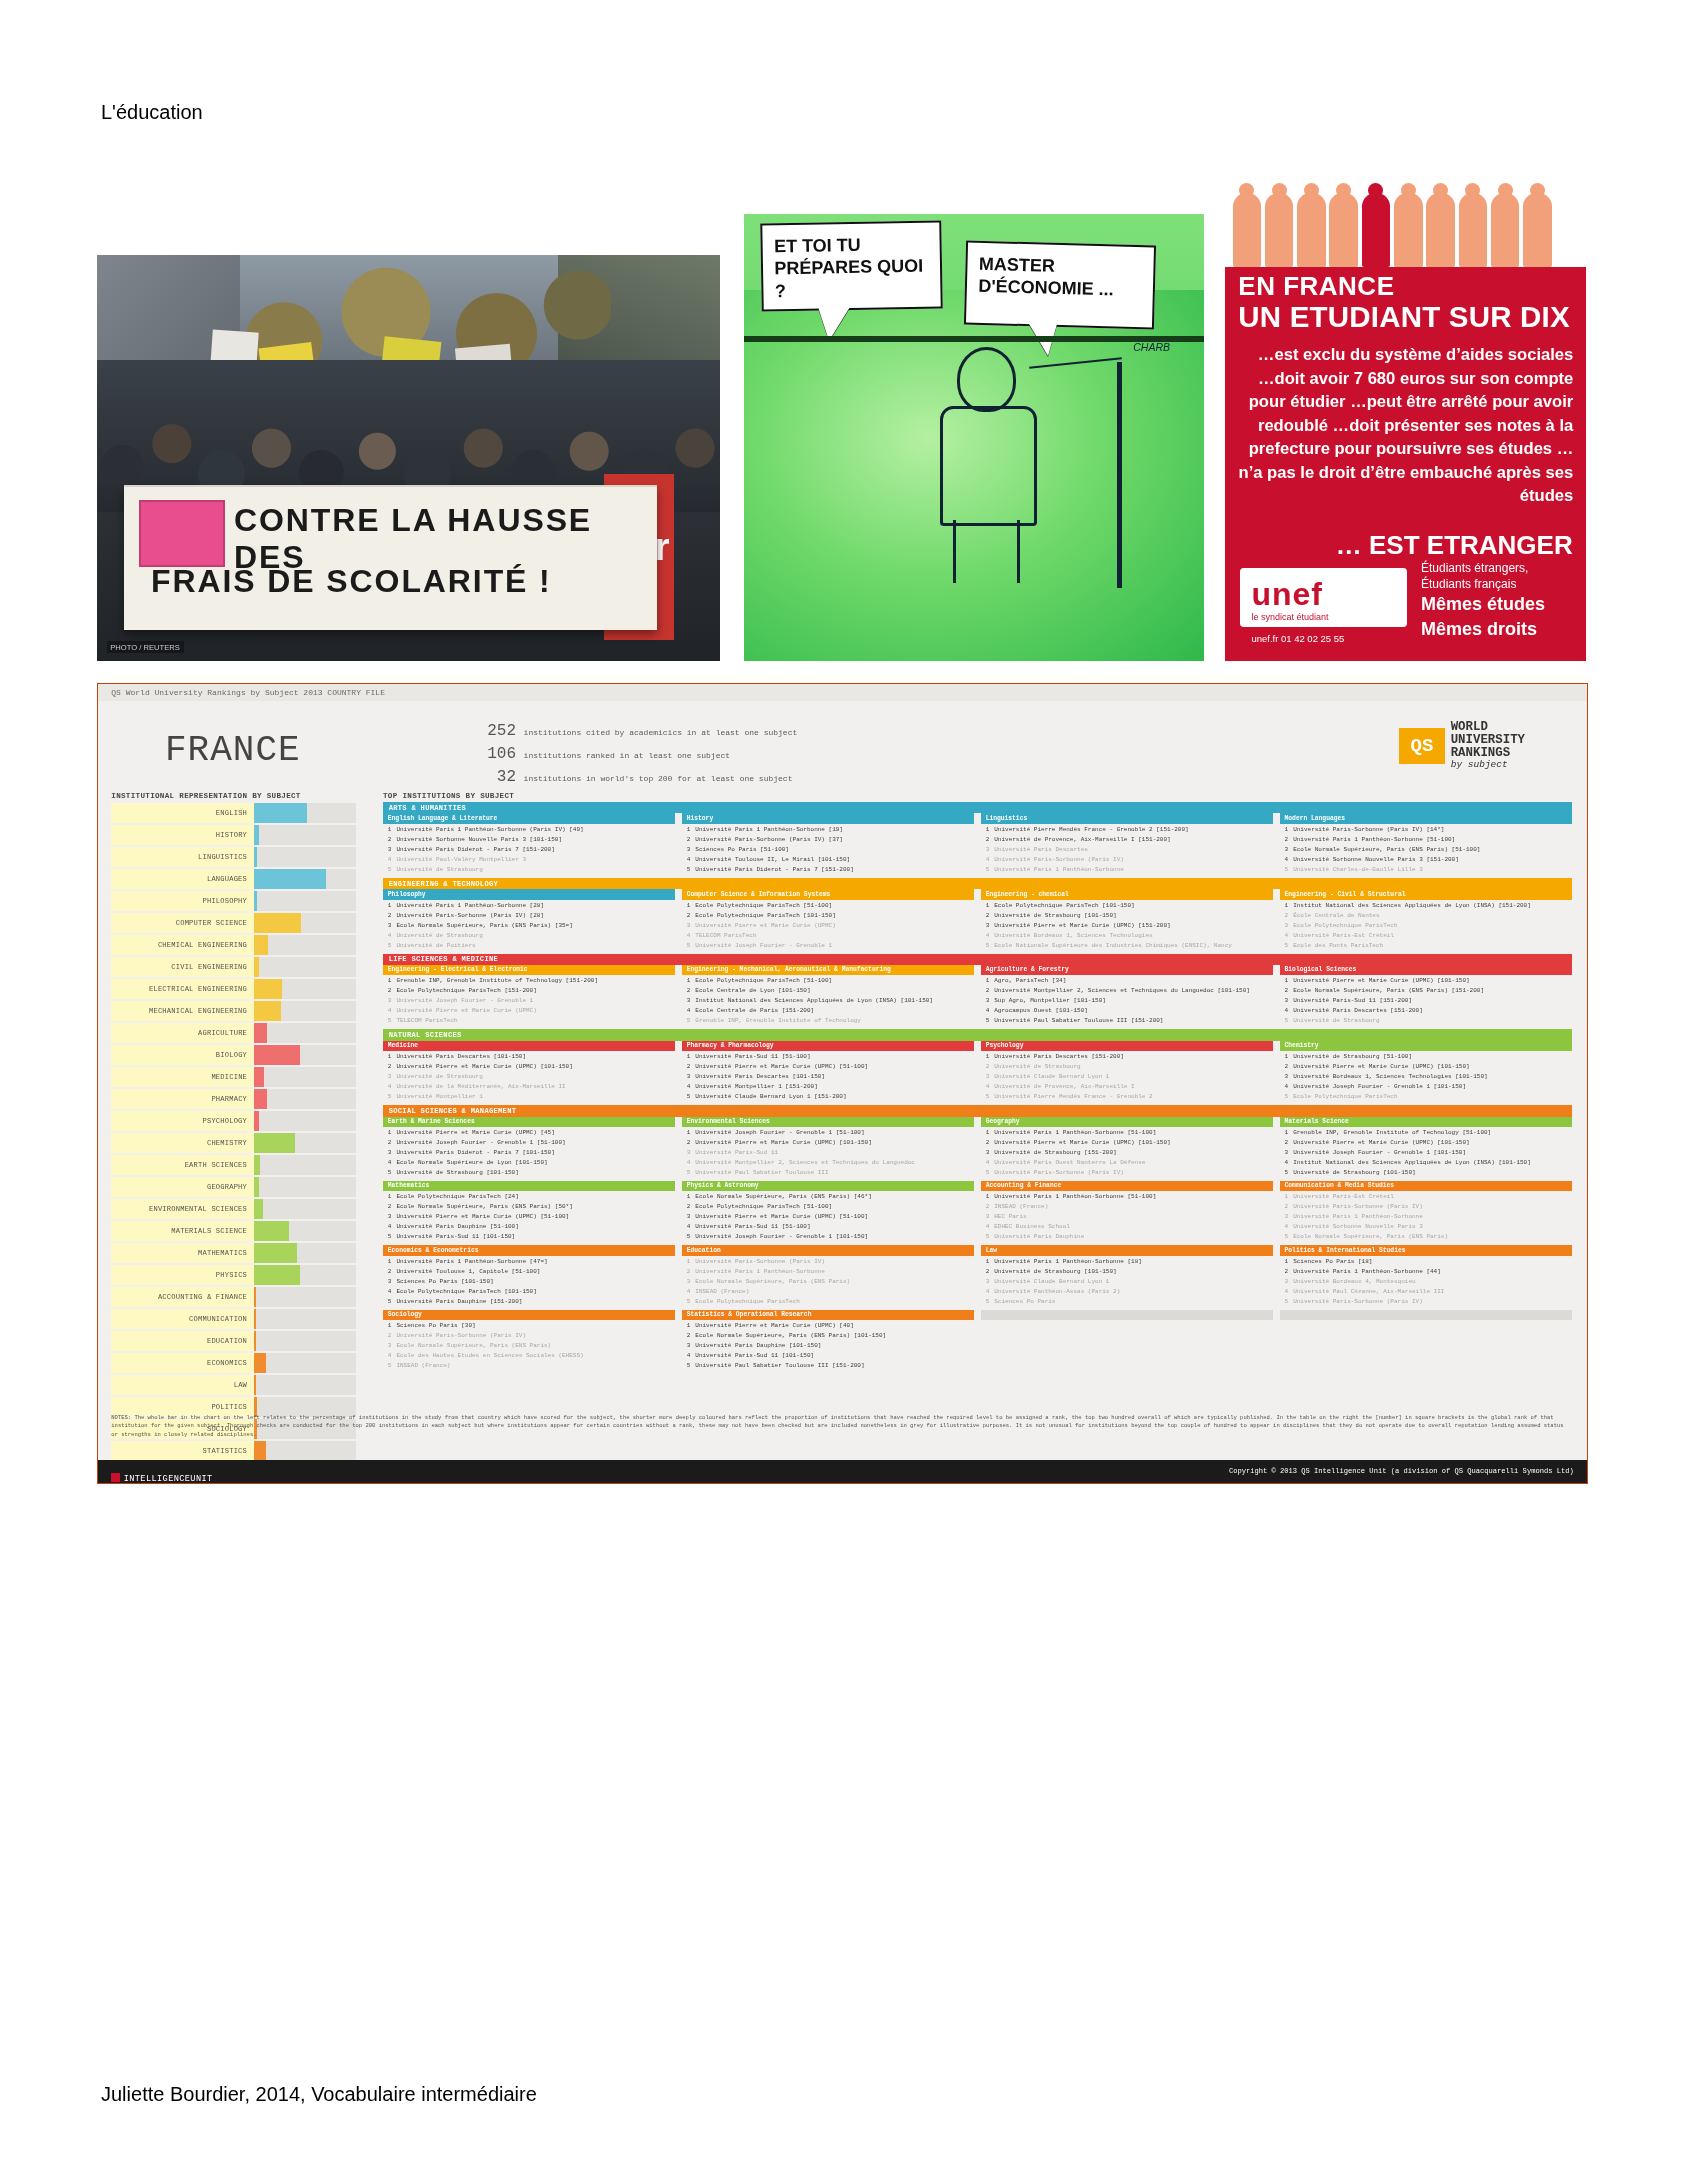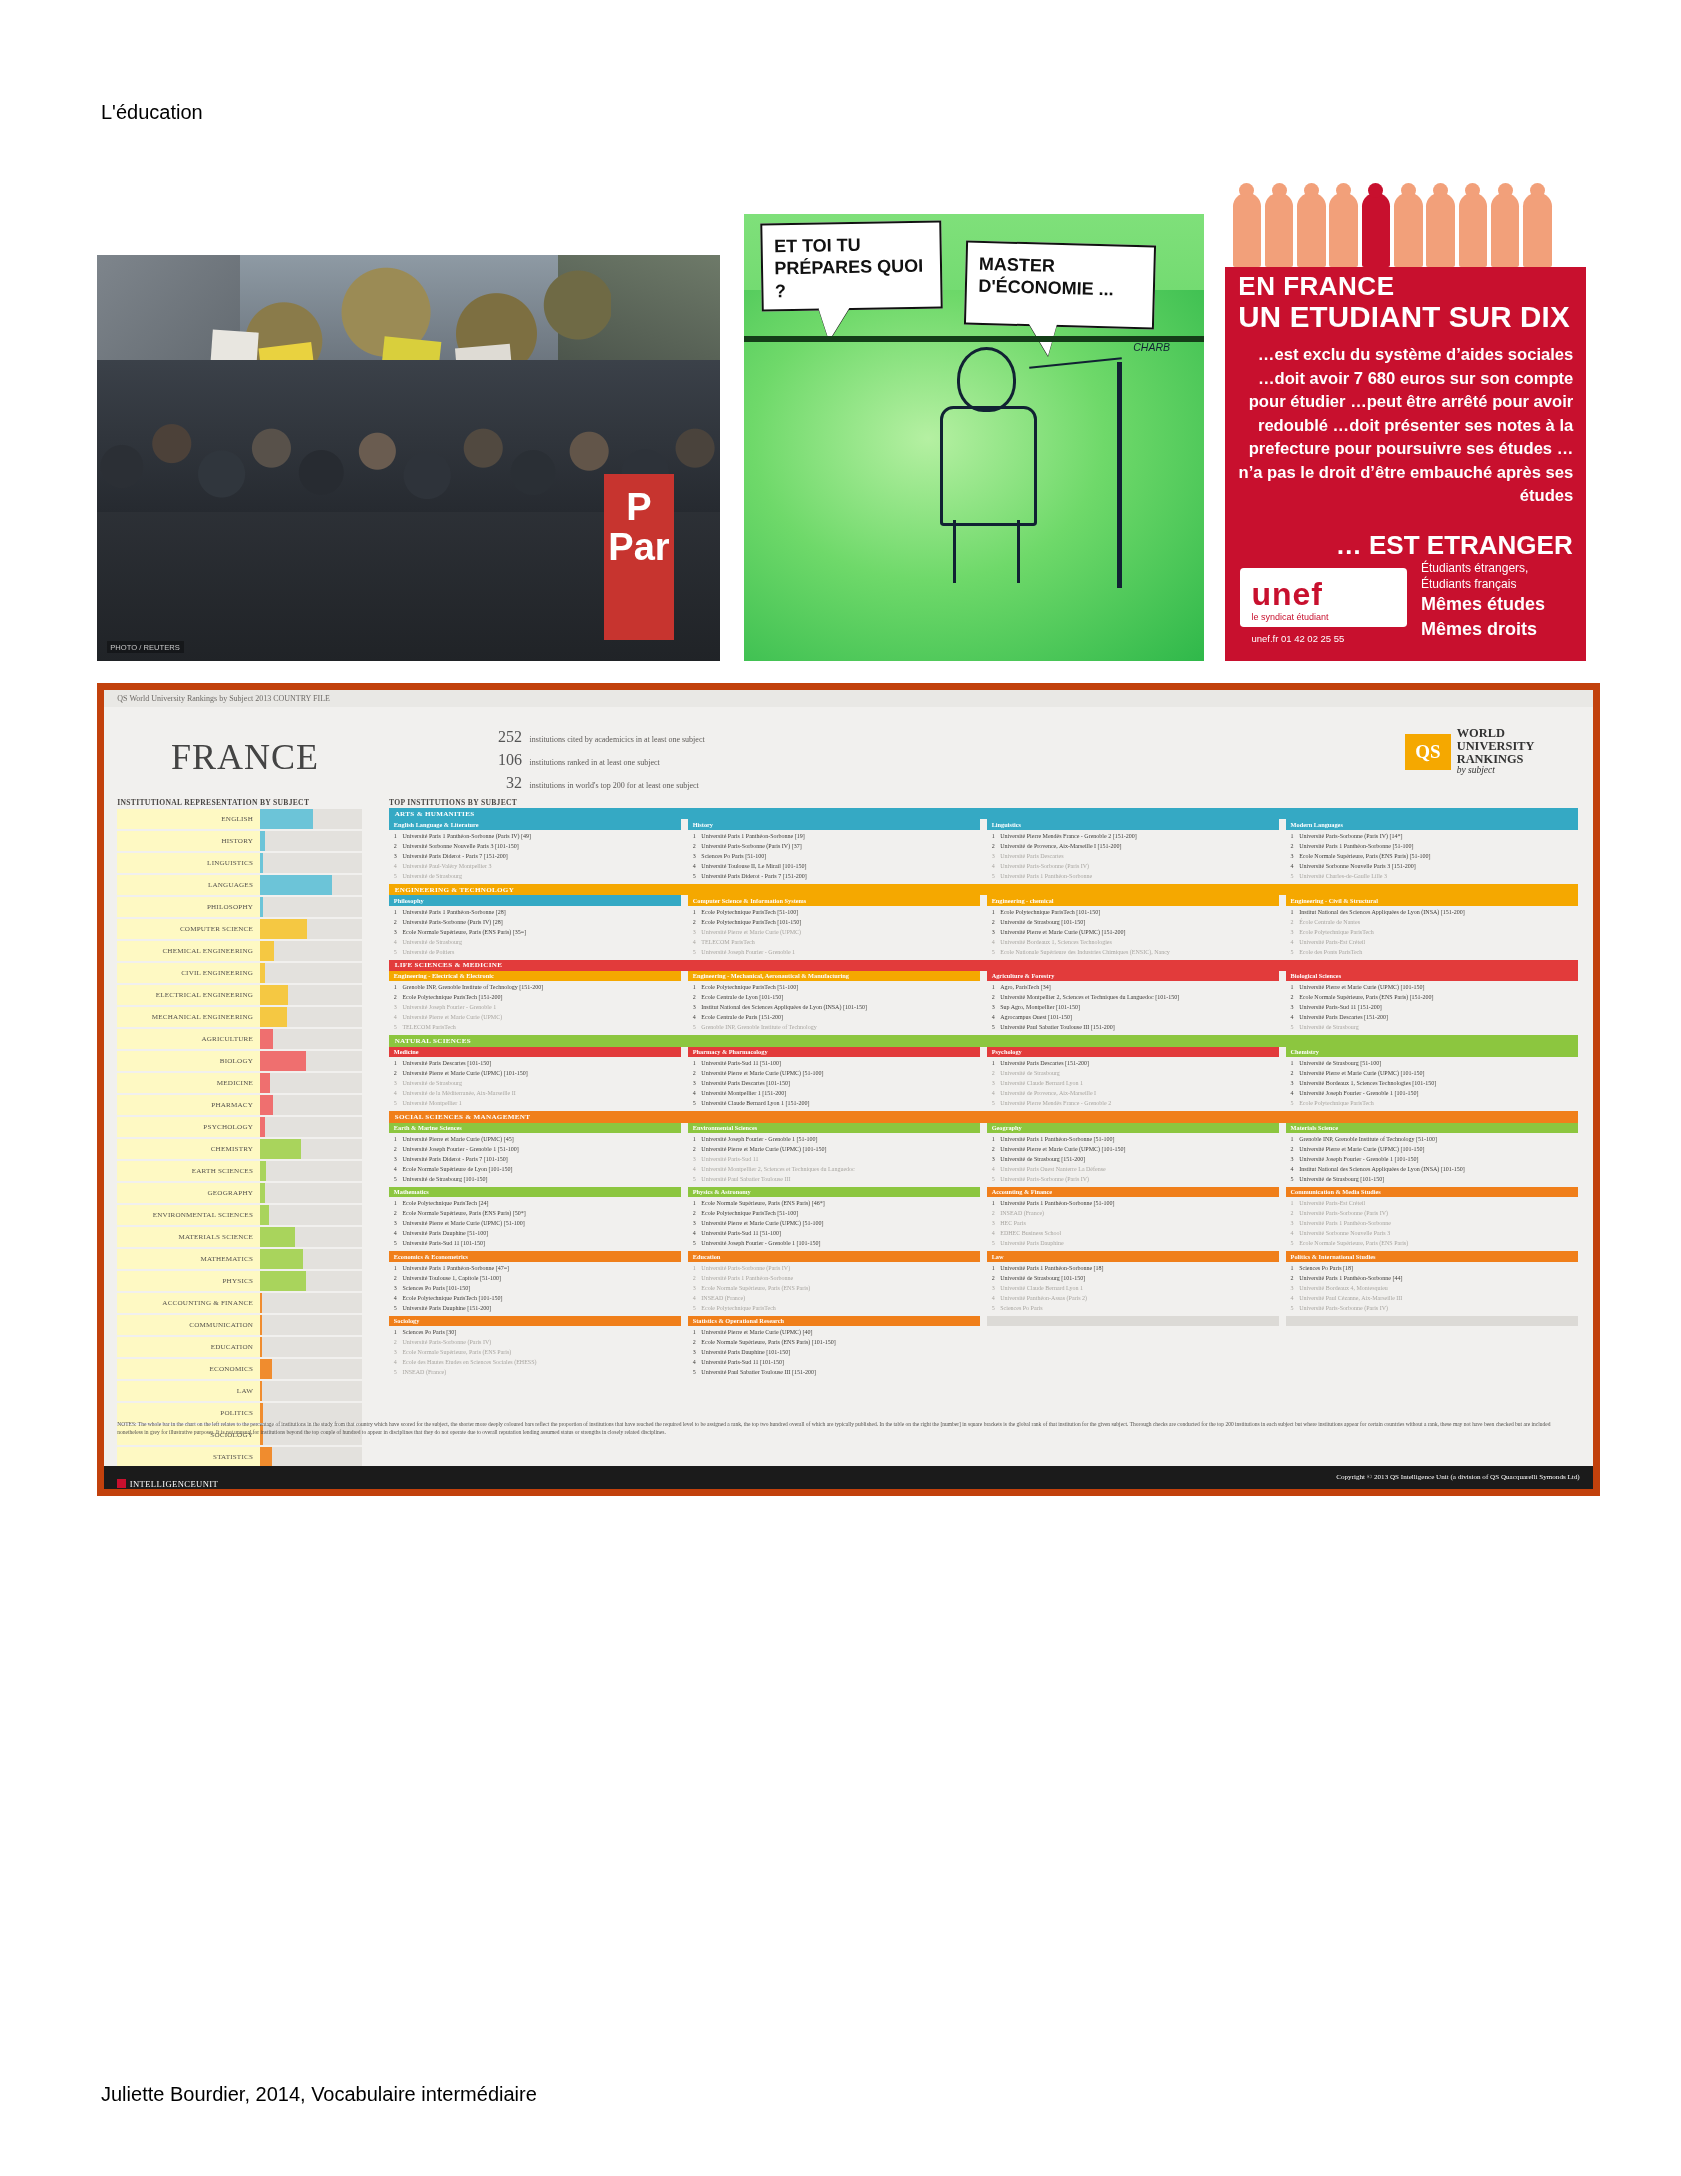--- a/index.html
+++ b/index.html
@@ -244,22 +244,22 @@
     position: absolute; left: 11.4px; bottom: -17px; font-size: 9.5px; color:#fff;
   }
   .poster .right-txt {
     position: absolute; left: 196px; top: 384px; width: 158px; font-size: 12px; line-height: 1.35;
   }
   .poster .right-txt b { font-size: 18px; display: block; }
 
   
   .qs {
     position: absolute; left: 97px; top: 683px; width: 1489px; height: 799px;
-    background: #f1f0ee; border: 7px solid #c2410c;
-    font-family: Liberation Serif, serif;
+    background: #f1f0ee; border: 1px solid #c2410c;
+    font-family: Liberation Mono, monospace;
     overflow: hidden;
   }
   .qs .qs-top {
     position: absolute; left: 0; top: 0; width: 100%; height: 17px; background:#e9e8e5;
     font-size: 8px; color:#6d6a66; padding: 3.8px 0 0 13.3px; box-sizing: border-box;
   }
   .qs .country {
     position: absolute; left: 67px; top: 46px; font-size: 36px; color:#444; letter-spacing: 1px;
   }
   .qs .stats {
@@ -354,20 +354,25 @@
     <div class="bldgL"></div>
     <div class="bldgR"></div>
     <div class="trees"></div>
     <div class="sign-w1"></div>
     <div class="sign-y1"></div>
     <div class="sign-y2"></div>
     <div class="sign-w2"></div>
     <div class="sign-r"></div>
     <div class="crowd"></div>
     <div class="pole">P Par</div>
+    <div class="banner">
+      <div class="patch"></div>
+      <div class="l1">CONTRE LA HAUSSE DES</div>
+      <div class="l2">FRAIS DE SCOLARITÉ !</div>
+    </div>
     <div class="credit">PHOTO / REUTERS</div>
   </div>
 
   <div class="cartoon">
     <div class="gbg"></div>
     <div class="bubble bubble1">ET TOI TU PRÉPARES QUOI ?</div>
     <div class="tail1"></div>
     <div class="bubble bubble2">MASTER D'ÉCONOMIE ...</div>
     <div class="tail2"></div>
     <div class="wall"></div>

